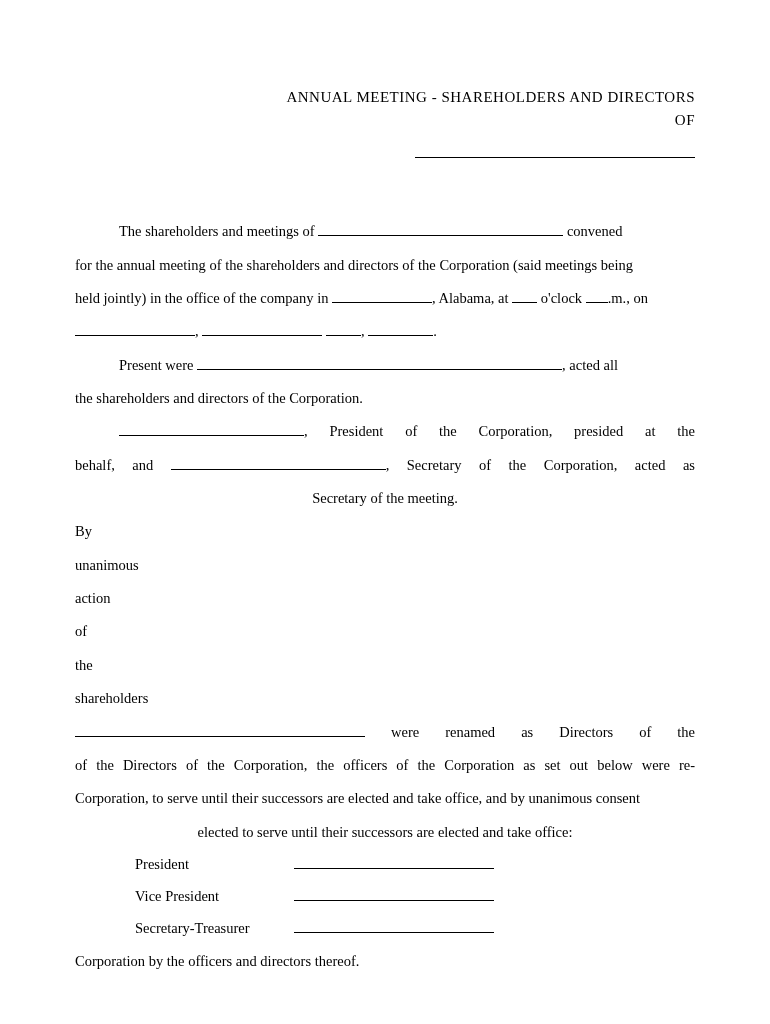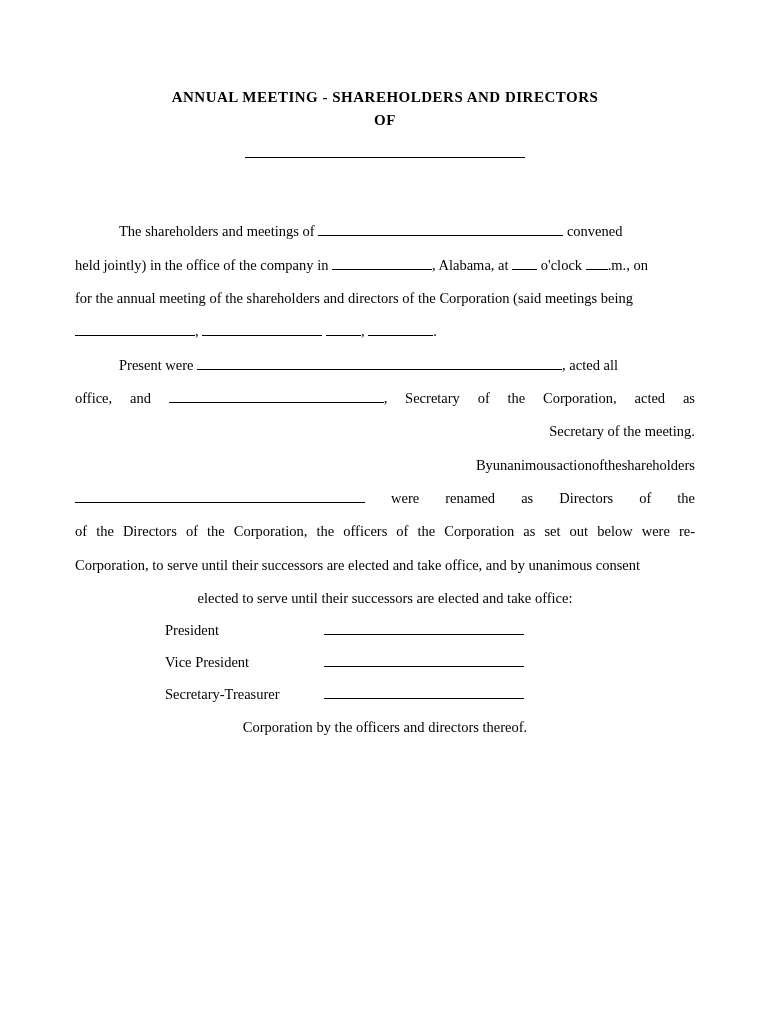--- a/index.html
+++ b/index.html
@@ -11,23 +11,22 @@
       background: #fff;
       font-family: 'Times New Roman', Times, serif;
       font-size: 14.5px;
       color: #000;
       width: 770px;
       height: 1024px;
       padding: 80px 75px 40px 75px;
       line-height: 2.3;
     }
     .title-block {
-      text-align: center;
+      text-align: right;
       margin-bottom: 45px;
-      font-weight: bold;
     }
     .title-line1 {
       font-size: 15px;
       letter-spacing: 0.5px;
     }
     .title-line2 {
       font-size: 15px;
       letter-spacing: 0.5px;
       margin-top: -12px;
     }
@@ -44,21 +43,21 @@
     .indent {
       display: inline-block;
       width: 44px;
     }
     .blank {
       display: inline-block;
       border-bottom: 1px solid #000;
       vertical-align: baseline;
     }
     .officer-row {
-      margin-left: 90px;
+      margin-left: 60px;
       line-height: 2.2;
     }
     .officer-label {
       display: inline-block;
       width: 155px;
     }
     .officer-line {
       display: inline-block;
       border-bottom: 1px solid #000;
       width: 200px;
@@ -76,43 +75,47 @@
   <div class="title-line2">OF</div>
   <div><span class="title-underline"></span></div>
 </div>
 
 <div class="body-text">
 
   <div class="para">
     <span class="indent"></span><span>The shareholders and meetings of </span><span class="blank" style="width:245px"></span><span> convened</span>
   </div>
 
+  <div class="para">for the annual meeting of the shareholders and directors of the Corporation (said meetings being</div>
+
   <div class="para">
     <span>held jointly) in the office of the company in </span><span class="blank" style="width:100px"></span><span>, Alabama, at </span><span class="blank" style="width:25px"></span><span> o'clock </span><span class="blank" style="width:22px"></span><span>.m., on</span>
   </div>
-
-  <div class="para">for the annual meeting of the shareholders and directors of the Corporation (said meetings being</div>
 
   <div class="para">
     <span class="blank" style="width:120px"></span><span>, </span><span class="blank" style="width:120px"></span><span> </span><span class="blank" style="width:35px"></span><span>, </span><span class="blank" style="width:65px"></span><span>.</span>
   </div>
 
   <div class="para">
     <span class="indent"></span><span>Present were </span><span class="blank" style="width:365px"></span><span>, acted all</span>
   </div>
 
-
+  <div class="para">the shareholders and directors of the Corporation.</div>
 
   <div class="para" style="text-align-last:justify">
-    <span>office, and </span><span class="blank" style="width:215px"></span><span>, Secretary of the Corporation, acted as</span>
+    <span class="indent"></span><span class="blank" style="width:185px"></span><span>, President of the Corporation, presided at the</span>
   </div>
 
-  <div class="para" style="text-align:right">Secretary of the meeting.</div>
+  <div class="para" style="text-align-last:justify">
+    <span>behalf, and </span><span class="blank" style="width:215px"></span><span>, Secretary of the Corporation, acted as</span>
+  </div>
 
-  <div style="display:flex;justify-content:flex-end;">
+  <div class="para" style="text-align:center">Secretary of the meeting.</div>
+
+  <div style="display:flex;justify-content:flex-start;flex-direction:column;">
     <span class="indent"></span>
     <span>By</span>
     <span>unanimous</span>
     <span>action</span>
     <span>of</span>
     <span>the</span>
     <span>shareholders</span>
   </div>
 
   <div class="para" style="text-align-last:justify">
@@ -129,15 +132,15 @@
   </div>
   <div class="officer-row">
     <span class="officer-label">Vice President</span>
     <span class="officer-line"></span>
   </div>
   <div class="officer-row">
     <span class="officer-label">Secretary-Treasurer</span>
     <span class="officer-line"></span>
   </div>
 
-  <div class="para" style="text-align:center">Corporation by the officers and directors thereof.</div>
+  <div class="para" style="text-align:left">Corporation by the officers and directors thereof.</div>
 
 </div>
 
 </body></html>

